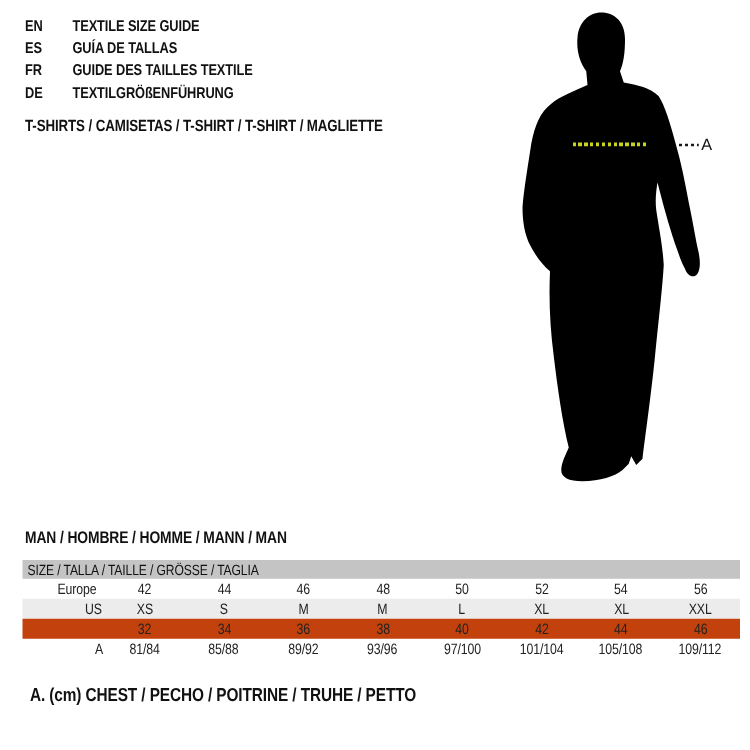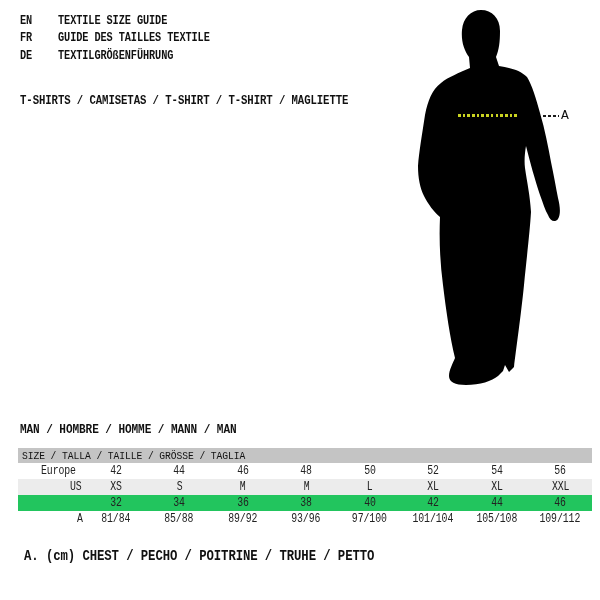--- a/index.html
+++ b/index.html
@@ -1,18 +1,18 @@
 <!DOCTYPE html>
 <html><head>
 <meta charset="utf-8">
 <style>
   html,body { margin:0; padding:0; background:#fff; }
   .canvas {
     position:relative; width:600px; height:586px; background:#fff;
-    font-family:Liberation Mono, monospace; color:#111; overflow:hidden;
+    font-family:Liberation Sans, sans-serif; color:#111; overflow:hidden;
   }
   
   .cnd-l { display:inline-block; transform:scaleX(0.82); transform-origin:0 50%; white-space:nowrap; letter-spacing:-0.1px; }
   .cnd-c { display:inline-block; transform:scaleX(0.82); transform-origin:50% 50%; white-space:nowrap; letter-spacing:-0.1px; }
 
   .lang-list { position:absolute; left:20px; top:12px; }
   .lang-row { display:flex; height:17.6px; align-items:center; font-size:12.5px; font-weight:700; }
   .lang-code { width:38px; }
 
   .categories { position:absolute; left:20px; top:92px; font-size:13px; font-weight:700; line-height:18.4px; }
@@ -41,20 +41,24 @@
 </style>
 </head>
 <body>
 
 <div class="canvas">
 
   <div class="lang-list">
     <div class="lang-row">
       <span class="lang-code cnd-l">EN</span>
       <span class="cnd-l">TEXTILE SIZE GUIDE</span>
+    </div>
+    <div class="lang-row">
+      <span class="lang-code cnd-l">ES</span>
+      <span class="cnd-l">GUÍA DE TALLAS</span>
     </div>
     <div class="lang-row">
       <span class="lang-code cnd-l">FR</span>
       <span class="cnd-l">GUIDE DES TAILLES TEXTILE</span>
     </div>
     <div class="lang-row">
       <span class="lang-code cnd-l">DE</span>
       <span class="cnd-l">TEXTILGRÖßENFÜHRUNG</span>
     </div>
   </div>
@@ -124,21 +128,21 @@
       <div class="t-cell"><span class="cnd-c">XS</span></div>
       <div class="t-cell"><span class="cnd-c">S</span></div>
       <div class="t-cell"><span class="cnd-c">M</span></div>
       <div class="t-cell"><span class="cnd-c">M</span></div>
       <div class="t-cell"><span class="cnd-c">L</span></div>
       <div class="t-cell"><span class="cnd-c">XL</span></div>
       <div class="t-cell"><span class="cnd-c">XL</span></div>
       <div class="t-cell"><span class="cnd-c">XXL</span></div>
     </div>
 
-    <div class="t-row" style="background: #22c55e;">
+    <div class="t-row" style="background: #c2410c;">
       <div class="t-label"><span class="cnd-l"></span></div>
       <div class="t-cell"><span class="cnd-c">32</span></div>
       <div class="t-cell"><span class="cnd-c">34</span></div>
       <div class="t-cell"><span class="cnd-c">36</span></div>
       <div class="t-cell"><span class="cnd-c">38</span></div>
       <div class="t-cell"><span class="cnd-c">40</span></div>
       <div class="t-cell"><span class="cnd-c">42</span></div>
       <div class="t-cell"><span class="cnd-c">44</span></div>
       <div class="t-cell"><span class="cnd-c">46</span></div>
     </div>

